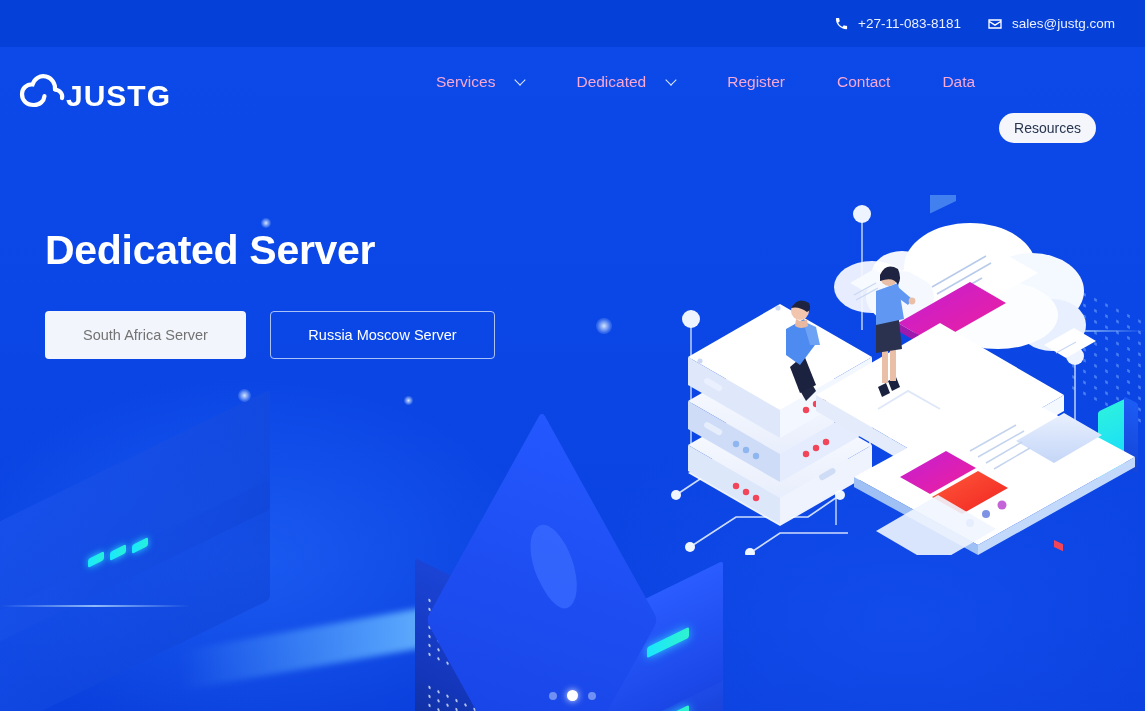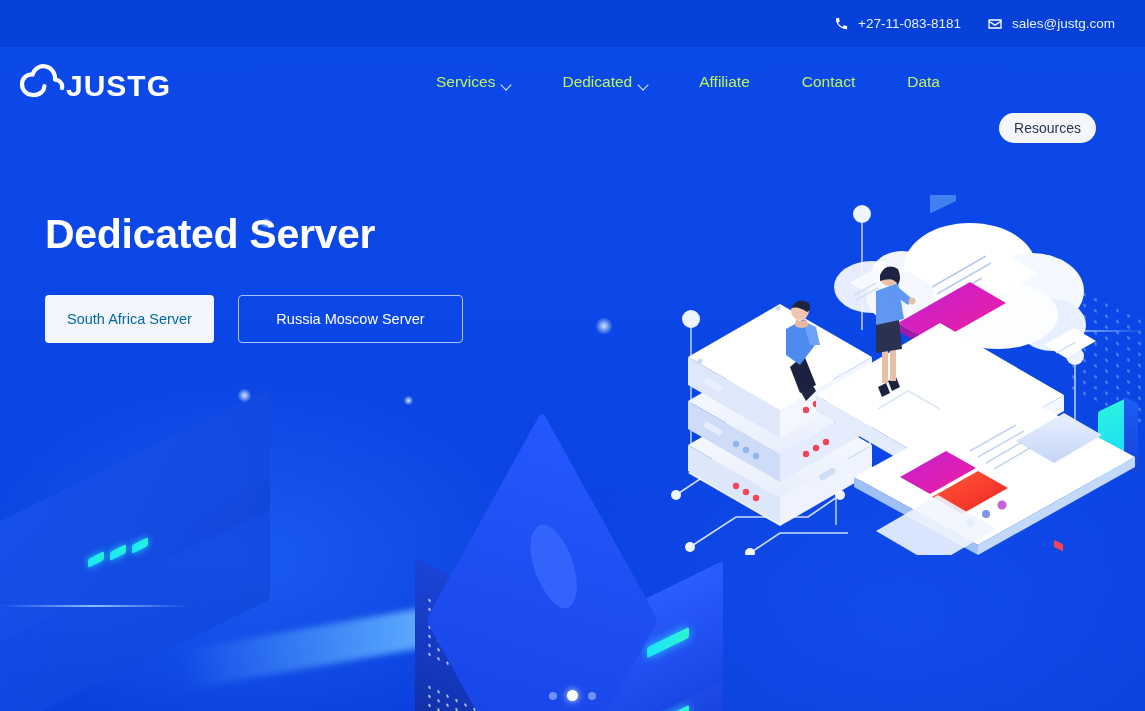--- a/index.html
+++ b/index.html
@@ -127,57 +127,57 @@
     padding-right:30px;
   }
   .tb-item{ display:flex; align-items:center; gap:9px; color:#eaf0ff; font-size:13.5px;text-align:center; }
   .tb-item svg{ display:block; }
 
   
   .navbar{
     position:absolute; left:0; top:47px; width:1145px; height:70px; z-index:10;
     display:flex; align-items:center;
   }
-  .logo{ position:absolute; left:14px; top:8px; display:flex; align-items:center;justify-content:space-between; }
+  .logo{ position:absolute; left:14px; top:18px; display:flex; align-items:center;justify-content:space-between; }
   .nav-links{
     position:absolute; left:410px; top:0; height:70px;
     display:flex; align-items:center; gap:0px;
   }
   .nav-link{
-    color:#bef264; font-size:15.5px; padding:0 26px; display:flex; align-items:flex-end; gap:7px;
+    color:#f9a8d4; font-size:15.5px; padding:0 26px; display:flex; align-items:center; gap:21px;
     white-space:nowrap; cursor:pointer;
   }
   .caret{ display:inline-block; width:8px; height:8px; position:relative; top:-2px; }
   .caret::after{
     content:""; position:absolute; left:0; top:0; width:7px; height:7px;
     border-right:1.6px solid #dfe8ff; border-bottom:1.6px solid #dfe8ff;
     transform:rotate(45deg);
   }
   .register-btn{
     position:absolute; left:999px; top:66px; width:97px; height:30px;
     background:#f4f6fb; color:#28354f; font-size:14px; border-radius:16px;
     display:flex; align-items:center; justify-content:center; cursor:pointer; border:none;
     font-family:"Liberation Sans", sans-serif;
   }
 
   
-  .hero-content{ position:absolute; left:45px; top:212px; width:520px; z-index:8; }
+  .hero-content{ position:absolute; left:45px; top:228px; width:520px; z-index:8; }
   .hero-title{
     font-size:41px; font-weight:bold; color:#ffffff; letter-spacing:-.3px; line-height:1.1;
   }
   .hero-desc{
     margin-top:33px; font-size:15.5px; color:#e6edff; line-height:32px; max-width:455px;
   }
   .hero-btns{ margin-top:38px; display:flex; gap:24px; }
   .btn{
     height:48px; display:flex; align-items:center; justify-content:center;
     font-size:14.5px; border-radius:4px; cursor:pointer;
     font-family:"Liberation Sans", sans-serif;
   }
-  .btn-primary{ width:169px; background:#f2f5fb; color:#0369a1; border:none; }
+  .btn-primary{ width:201px; background:#f2f5fb; color:#737373; border:none; }
   .btn-outline{
     width:225px; background:transparent; color:#ffffff;
     border:1px solid rgba(225,235,255,.75);
   }
 
   
   .dots{
     position:absolute; left:0; top:690px; width:1145px; z-index:12;
     display:flex; align-items:center; justify-content:center; gap:10px;
   }
@@ -445,21 +445,21 @@
     <div class="nav-links">
       <div class="nav-link">
         <span>Services</span>
         <span class="caret"></span>
       </div>
       <div class="nav-link">
         <span>Dedicated</span>
         <span class="caret"></span>
       </div>
       <div class="nav-link">
-        <span>Affiliate</span>
+        <span>Register</span>
       </div>
       <div class="nav-link">
         <span>Contact</span>
       </div>
       <div class="nav-link">
         <span>Data</span>
       </div>
     </div>
 
     <button class="register-btn">Resources</button>

